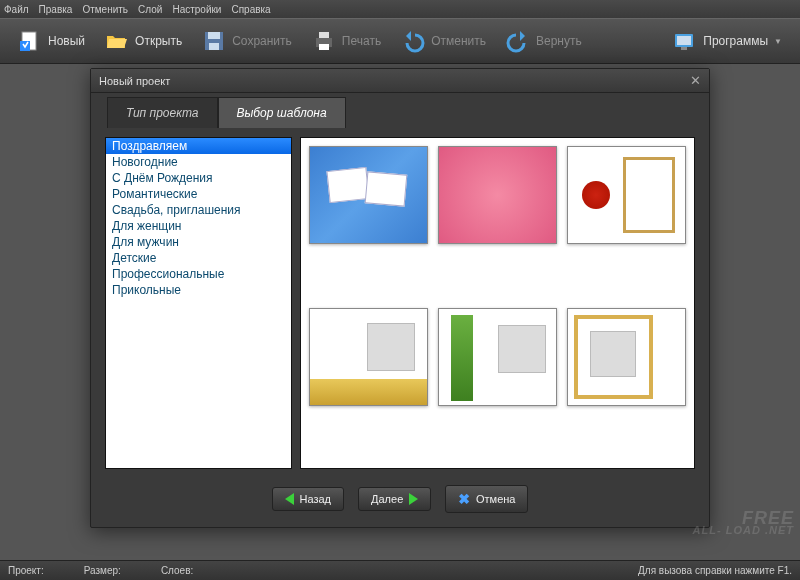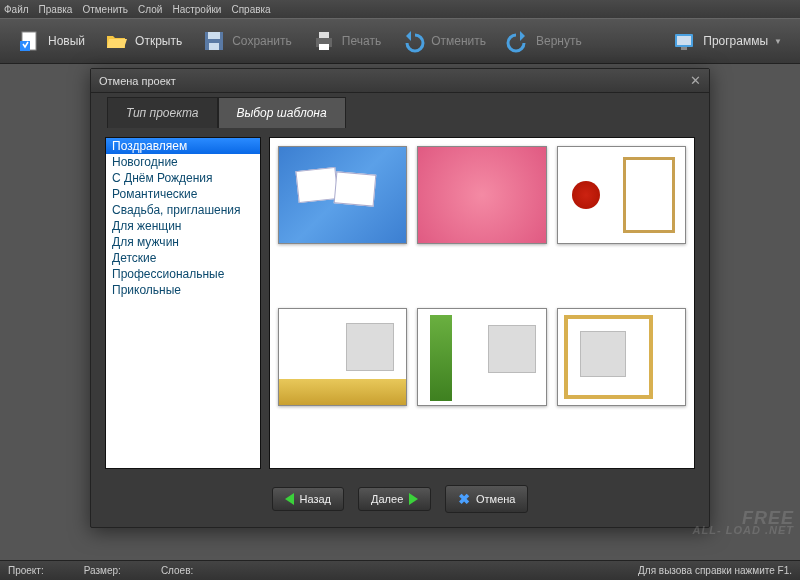--- a/index.html
+++ b/index.html
@@ -10,21 +10,21 @@
 .tbtn { display:flex; align-items:center; gap:6px; padding:4px 8px; color:#ddd; font-size:12px; border-radius:3px; cursor:pointer; }
 .tbtn .ic { width:24px; height:24px; display:flex; align-items:center; justify-content:center; }
 .workspace { position:absolute; top:64px; left:0; right:0; bottom:20px; background:#555; }
 .dialog { position:absolute; top:4px; left:90px; width:620px; height:460px; background:#3a3a3a; border:1px solid #222; border-radius:2px; box-shadow:0 4px 20px rgba(0,0,0,.5); }
 .dlg-title { height:24px; background:linear-gradient(#4a4a4a,#383838); display:flex; align-items:center; justify-content:space-between; padding:0 8px; color:#ddd; font-size:11px; border-bottom:1px solid #222; }
 .dlg-close { color:#aaa; cursor:pointer; font-size:13px; }
 .tabrow { height:34px; display:flex; align-items:flex-end; padding:0 16px; gap:0; background:#3a3a3a; }
 .tab { padding:8px 18px; color:#ccc; font-size:12px; cursor:pointer; background:#333; border:1px solid #222; border-bottom:none; position:relative; top:1px;font-style:italic; }
 .tab.active { background:#555; color:#fff; z-index:2; }
 .dlg-body { padding:10px 14px; display:flex; gap:8px; height:352px; }
-.catlist { width:156px; height:100%; background:#fff; border:1px solid #111; overflow:auto; font-size:12px; }
+.catlist { width:187px; height:100%; background:#fff; border:1px solid #111; overflow:auto; font-size:12px; }
 .catlist div { padding:1px 6px; cursor:pointer; color:#0c4a6e; }
 .catlist div.sel { background:#0a84ff; background:linear-gradient(#2a8bff,#0968e6); color:#fff; }
 .thumbs { flex:1; height:100%; background:#fff; border:1px solid #111; overflow:auto; padding:8px; display:grid; grid-template-columns:repeat(3,1fr); gap:10px; }
 .thumb { height:98px; border:1px solid #888; box-shadow:0 1px 3px rgba(0,0,0,.3); display:flex; align-items:center; justify-content:center; font-size:9px; color:#777; background:#f5f5f5; position:relative; overflow:hidden; }
 .th1 { background:linear-gradient(135deg,#3c7fd1 0%,#5ba0e8 50%,#3c7fd1 100%); }
 .th1::before,.th1::after { content:""; position:absolute; width:38px; height:30px; background:#fff; border:1px solid #aac; transform:rotate(-6deg); }
 .th1::before { top:22px; left:18px; }
 .th1::after { top:26px; left:56px; transform:rotate(5deg); }
 .th2 { background:radial-gradient(circle at 50% 50%,#f48aa4,#e05a82); }
 .th3 { background:#fff; }
@@ -127,21 +127,21 @@
         </svg>
       </span>
     <span>Программы</span>
     <span style="font-size:8px;color:#aaa">▼</span>
   </div>
 </div>
 
 <div class="workspace">
   <div class="dialog">
     <div class="dlg-title">
-      <span>Отмена проект</span>
+      <span>Новый проект</span>
       <span class="dlg-close">✕</span>
     </div>
     <div class="tabrow">
       <div class="tab">Тип проекта</div>
       <div class="tab active">Выбор шаблона</div>
     </div>
     <div class="dlg-body">
       <div class="catlist">
         <div class="sel">Поздравляем</div>
         <div>Новогодние</div>

